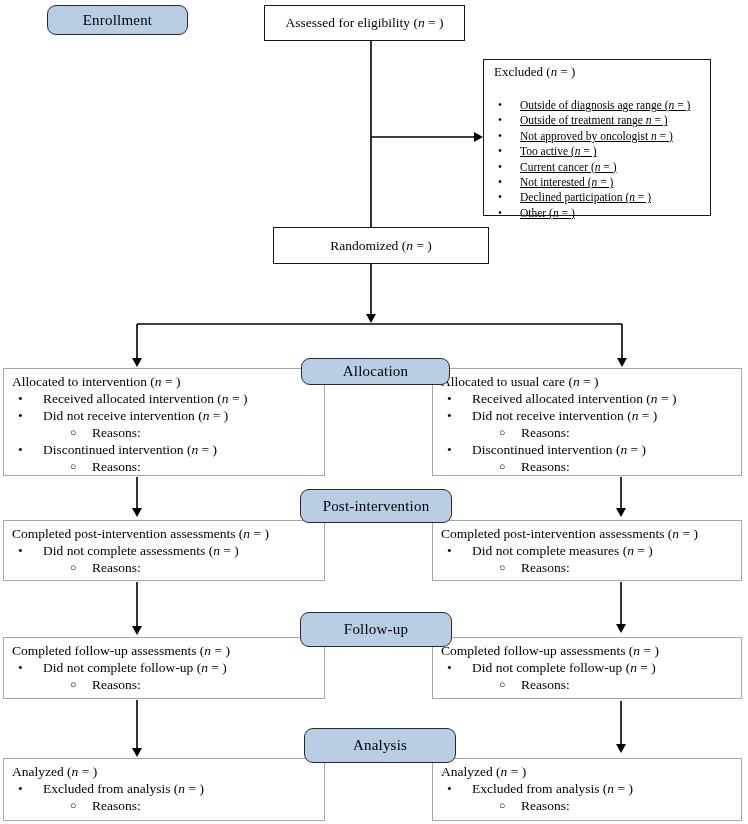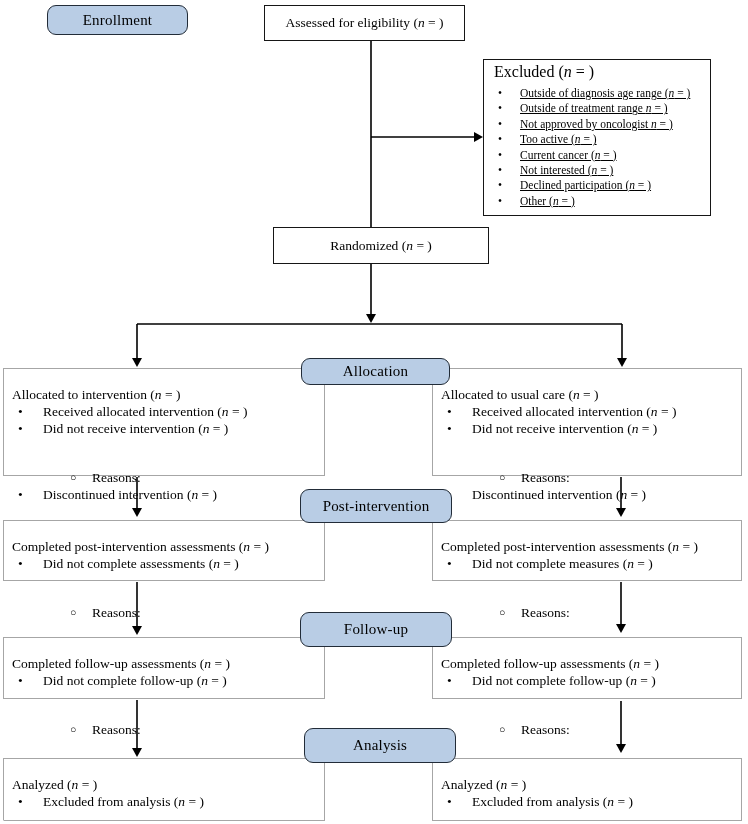--- a/index.html
+++ b/index.html
@@ -21,32 +21,32 @@
     position:absolute;z-index:2;background:#fff;border:1.7px solid #161616;
     display:flex;align-items:center;justify-content:center;
     font-size:13.5px;box-sizing:border-box;text-align:left;
   }
   
   .gbox{
     position:absolute;z-index:2;background:#fff;border:1px solid #a6a6a6;
     box-sizing:border-box;font-size:13.5px;line-height:17px;
     padding:4px 4px 0 8px;
   }
-  .gbox .bt{padding-left:0;margin-top:13px;}
+  .gbox .bt{padding-left:0;}
   .li1{position:relative;padding-left:31px;}
   .li1::before{content:"\2022";position:absolute;left:6px;top:0;}
-  .li2{position:relative;padding-left:80px;margin-top:32px;}
+  .li2{position:relative;padding-left:80px;}
   .li2::before{content:"\25CB";position:absolute;left:58px;top:0;font-size:10.5px;}
   
   .exc{
     position:absolute;z-index:2;background:#fff;border:1.7px solid #161616;
     box-sizing:border-box;font-size:11.5px;line-height:15.4px;
     padding:3px 4px 0 10px;
   }
-  .exc .bt{font-size:16px;line-height:18px;margin-bottom:5px;}
+  .exc .bt{font-size:13px;line-height:18px;margin-bottom:17px;}
   .exc .li1{padding-left:26px;text-decoration:underline;}
   .exc .li1::before{left:4px;}
   i{font-style:italic;}
 </style>
 </head>
 <body>
 
 <div class="canvas">
 
   <svg class="wires" width="748" height="824" viewBox="0 0 748 824">

